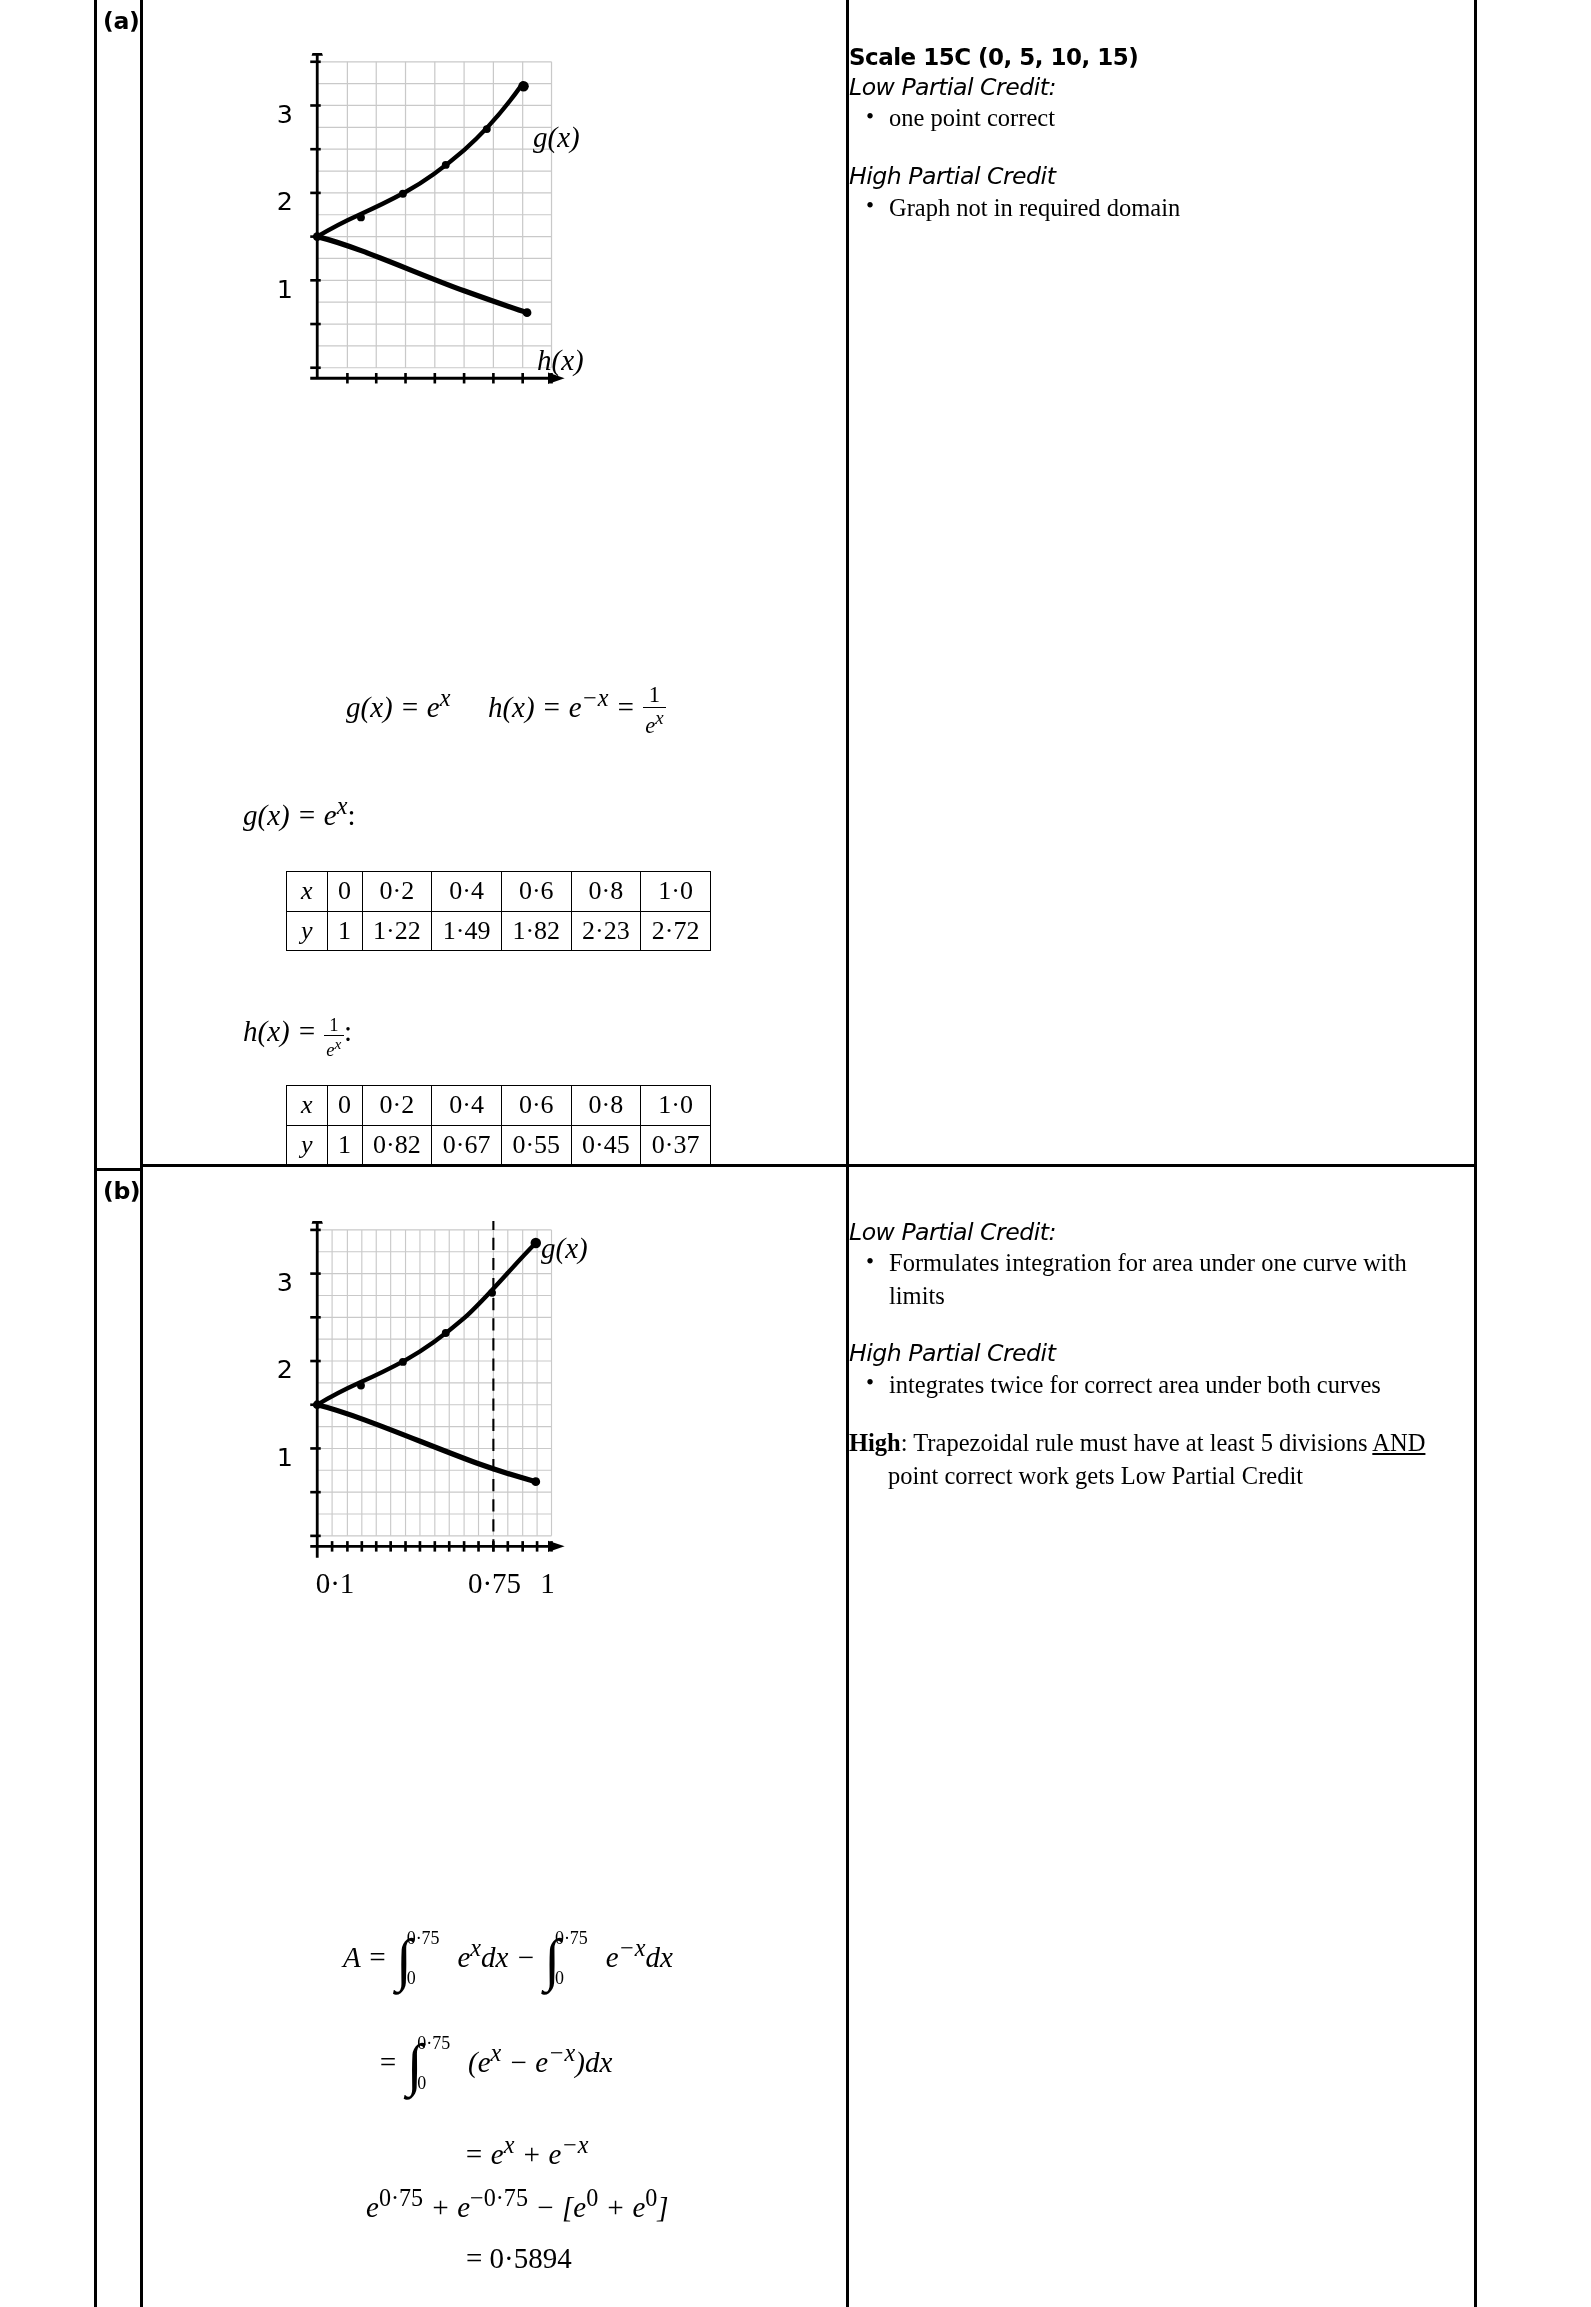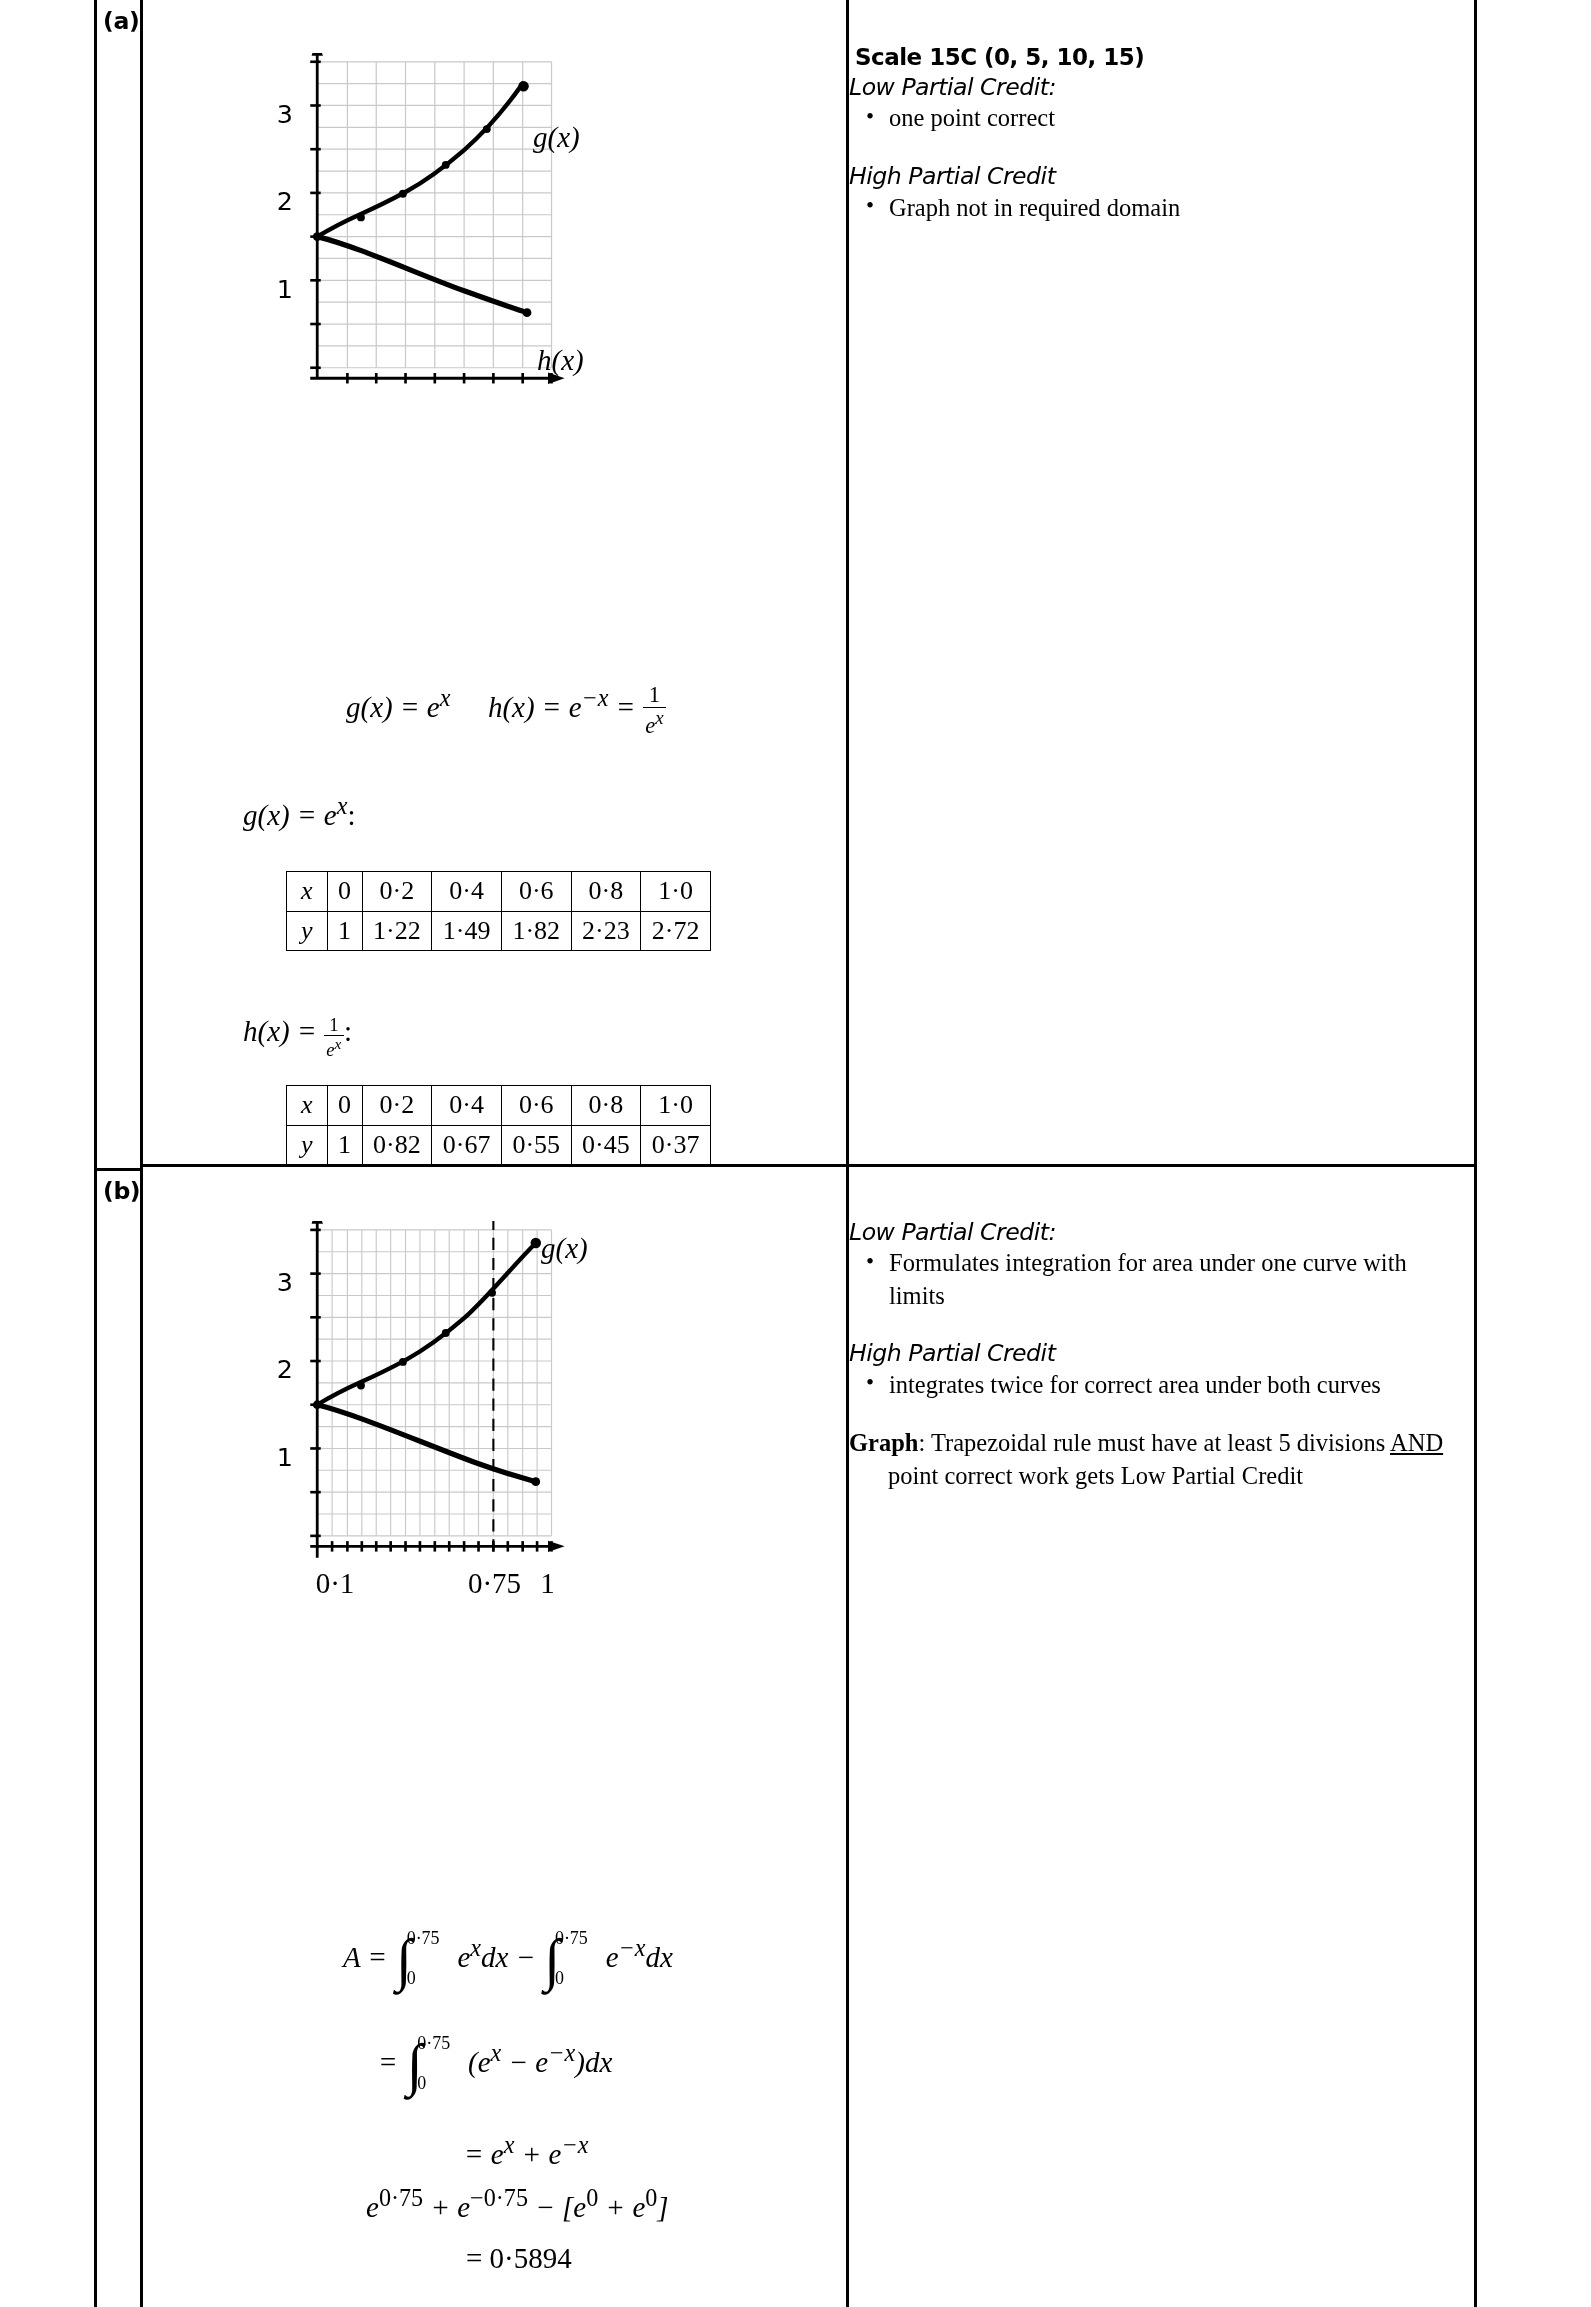--- a/index.html
+++ b/index.html
@@ -26,21 +26,20 @@
   }
 
   
   .rc{position:absolute;left:849px;width:613px;}
   .rc .scale{
     font-family:"DejaVu Sans", sans-serif;
     font-weight:bold;
     font-size:23px;
     letter-spacing:-0.5px;
     white-space:nowrap;
-    padding-left:6px;
   }
   .rc .credit{
     font-family:"DejaVu Sans", sans-serif;
     font-style:italic;
     font-size:23.6px;
     letter-spacing:-0.5px;
     margin-top:2.6px;
   }
   .rc ul{
     margin:1.8px 0 0 0;
@@ -447,21 +446,21 @@
     <ul>
       <li><span class="bul">•</span><span>Formulates integration for area under one curve with limits</span></li>
     </ul>
     <div class="gap"></div>
     <div class="credit">High Partial Credit</div>
     <ul>
       <li><span class="bul">•</span><span>integrates twice for correct area under both curves</span></li>
     </ul>
     <div class="note">
       <div class="nblock">
-        <b>Graph</b><span>: Trapezoidal rule must have at least</span>
+        <b>High</b><span>: Trapezoidal rule must have at least</span>
         <span>5 divisions </span><u>AND</u><span> point correct work gets</span>
         <span>Low Partial Credit</span>
       </div>
     </div>
   </div>
 
 </div>
 
 
 </body></html>

